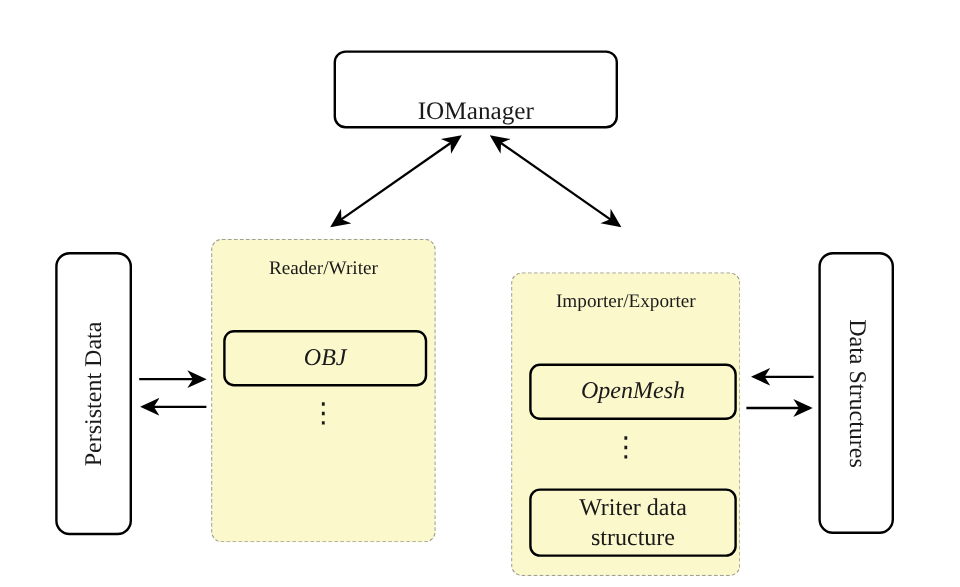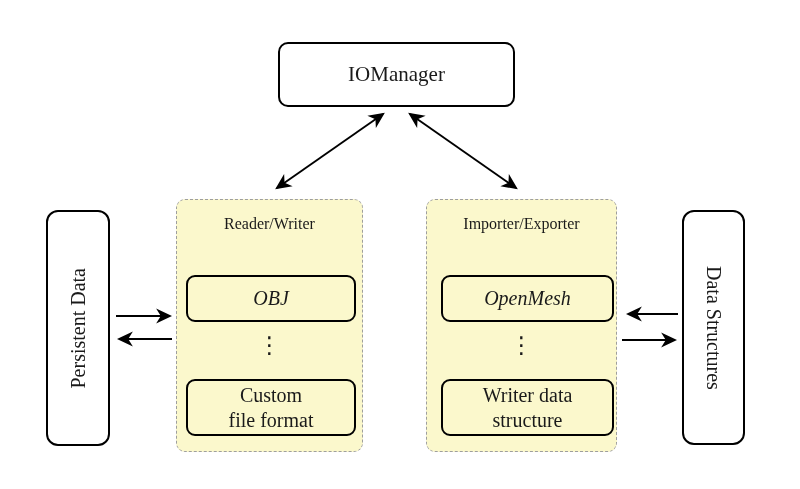--- a/index.html
+++ b/index.html
@@ -11,34 +11,34 @@
   body{font-family:"Liberation Serif","DejaVu Serif",serif;color:var(--text);}
   .canvas{position:relative;width:800px;height:489px;background:var(--canvas-bg);overflow:hidden;}
 
   .node{
     position:absolute;background:var(--node-bg);
     border:2.5px solid var(--node-border);border-radius:12px;
     display:flex;align-items:center;justify-content:center;
   }
   .node-label{font-size:21px;white-space:nowrap;}
 
-  .io-manager{left:278px;top:42px;width:237px;height:65px;border-radius:10px;}
+  .io-manager{left:278px;top:42px;width:237px;height:65px;border-radius:10px;align-items:flex-end;}
 
   .side-node{width:64px;}
   .persistent-data{left:46px;top:210px;height:236px;}
   .data-structures{left:682px;top:210px;width:63px;height:235px;}
   .vtext-up{writing-mode:vertical-rl;transform:rotate(180deg);font-size:20px;}
   .vtext-down{writing-mode:vertical-rl;font-size:20px;}
 
   .group{
     position:absolute;top:199px;height:253px;background:var(--group-bg);
     border:1.6px dashed var(--group-border);border-radius:9px;
   }
   .group-rw{left:176px;width:187px;}
-  .group-ie{left:426px;width:191px;}
+  .group-ie{left:426px;width:191px;margin-top:28px;}
   .group-title{
     position:absolute;top:15px;left:0;right:0;text-align:center;
     font-size:16px;white-space:nowrap;
   }
   .item{
     position:absolute;background:var(--group-bg);
     border:2.5px solid var(--node-border);border-radius:9px;
     display:flex;align-items:center;justify-content:center;
     text-align:center;font-size:20px;line-height:25px;
   }
@@ -85,26 +85,20 @@
   <div class="node data-structures">
     <span class="vtext-down">Data Structures</span>
   </div>
 
   <div class="group group-rw">
     <div class="group-title">Reader/Writer</div>
     <div class="item item-top">
       <span>OBJ</span>
     </div>
     <div class="dots">⋮</div>
-    <div class="item item-bottom">
-      <span>
-        <span>Custom</span><br>
-        <span>file format</span>
-      </span>
-    </div>
   </div>
 
   <div class="group group-ie">
     <div class="group-title">Importer/Exporter</div>
     <div class="item item-top">
       <span>OpenMesh</span>
     </div>
     <div class="dots">⋮</div>
     <div class="item item-bottom">
       <span>

